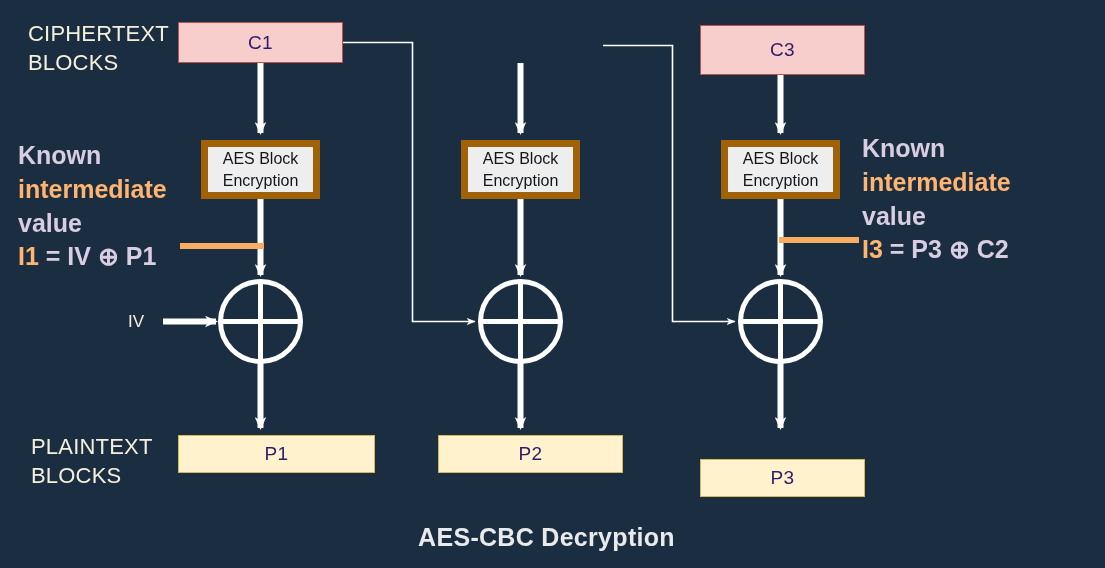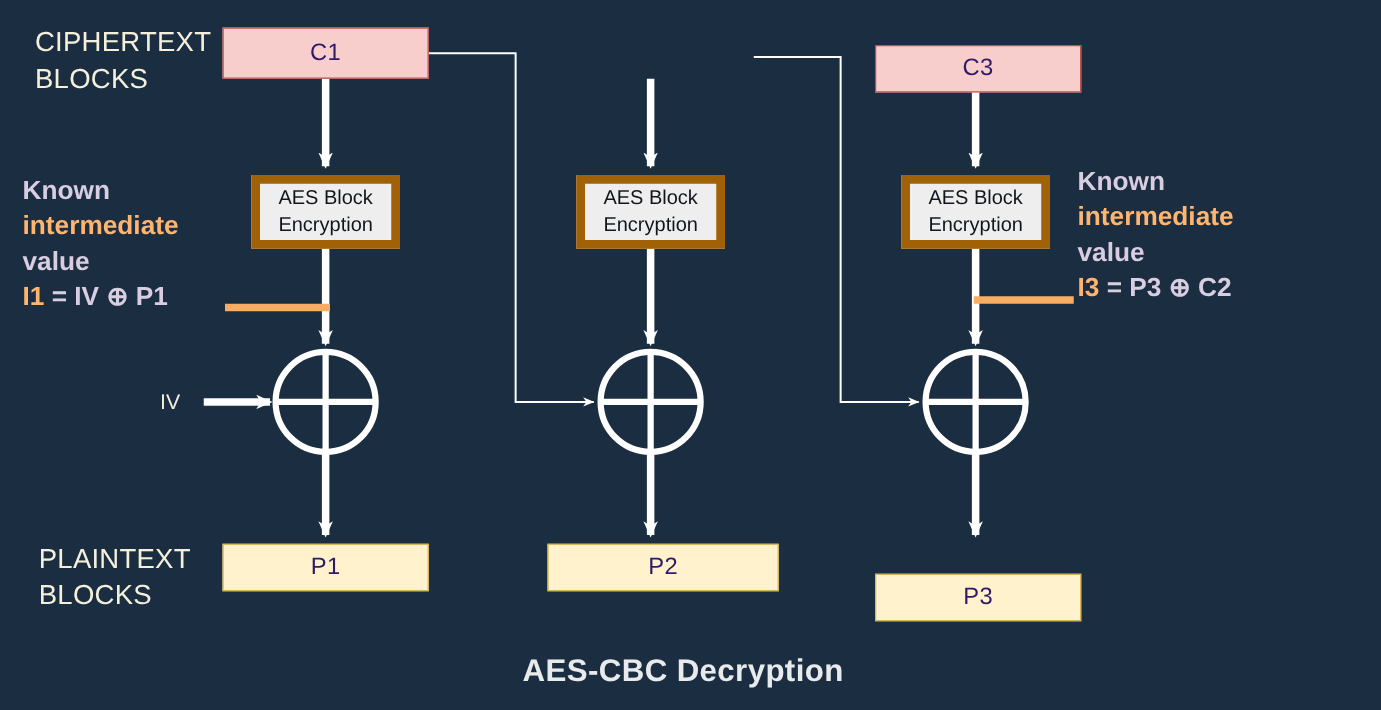--- a/index.html
+++ b/index.html
@@ -64,21 +64,21 @@
     line-height: 1.32;
     letter-spacing: .2px;
   }
   .iv-label {
     position: absolute;
     color: #f5f0dc;
     font-size: 17px;
   }
   .note {
     position: absolute;
-    font-size: 21px;
+    font-size: 25px;
     font-weight: bold;
     line-height: 1.35;
     color: #d9cde2;
     white-space: nowrap;
   }
   .note .hl { color: #ffb570; }
   .note .eq { color: #d9cde2; font-weight: bold; }
   .title {
     position: absolute;
     color: #e8eaec;
@@ -141,38 +141,38 @@
       </g>
 
       <line x1="180" y1="246" x2="264" y2="246" stroke="#f9ad63" stroke-width="6"></line>
       <line x1="779" y1="240" x2="859" y2="240" stroke="#f9ad63" stroke-width="6"></line>
     </g>
   </svg>
 
   <div class="node cipher-block" style="left:178px;top:22px;width:165px;height:41px;">
     <span>C1</span>
   </div>
-  <div class="node cipher-block" style="left:700px;top:36px;width:165px;height:38px;">
+  <div class="node cipher-block" style="left:700px;top:25px;width:165px;height:50px;">
     <span>C3</span>
   </div>
 
   <div class="node aes-block" style="left:201px;top:140px;width:119px;height:59px;">
     <span>AES Block</span>
     <span>Encryption</span>
   </div>
   <div class="node aes-block" style="left:461px;top:140px;width:119px;height:59px;">
     <span>AES Block</span>
     <span>Encryption</span>
   </div>
   <div class="node aes-block" style="left:721px;top:140px;width:119px;height:59px;">
     <span>AES Block</span>
     <span>Encryption</span>
   </div>
 
-  <div class="node plain-block" style="left:178px;top:435px;width:165px;height:38px;">
+  <div class="node plain-block" style="left:178px;top:435px;width:197px;height:38px;">
     <span>P1</span>
   </div>
   <div class="node plain-block" style="left:438px;top:435px;width:185px;height:38px;">
     <span>P2</span>
   </div>
   <div class="node plain-block" style="left:700px;top:435px;width:165px;height:38px;margin-top:24px;">
     <span>P3</span>
   </div>
 
   <div class="side-label" style="left:28px;top:19px;">

